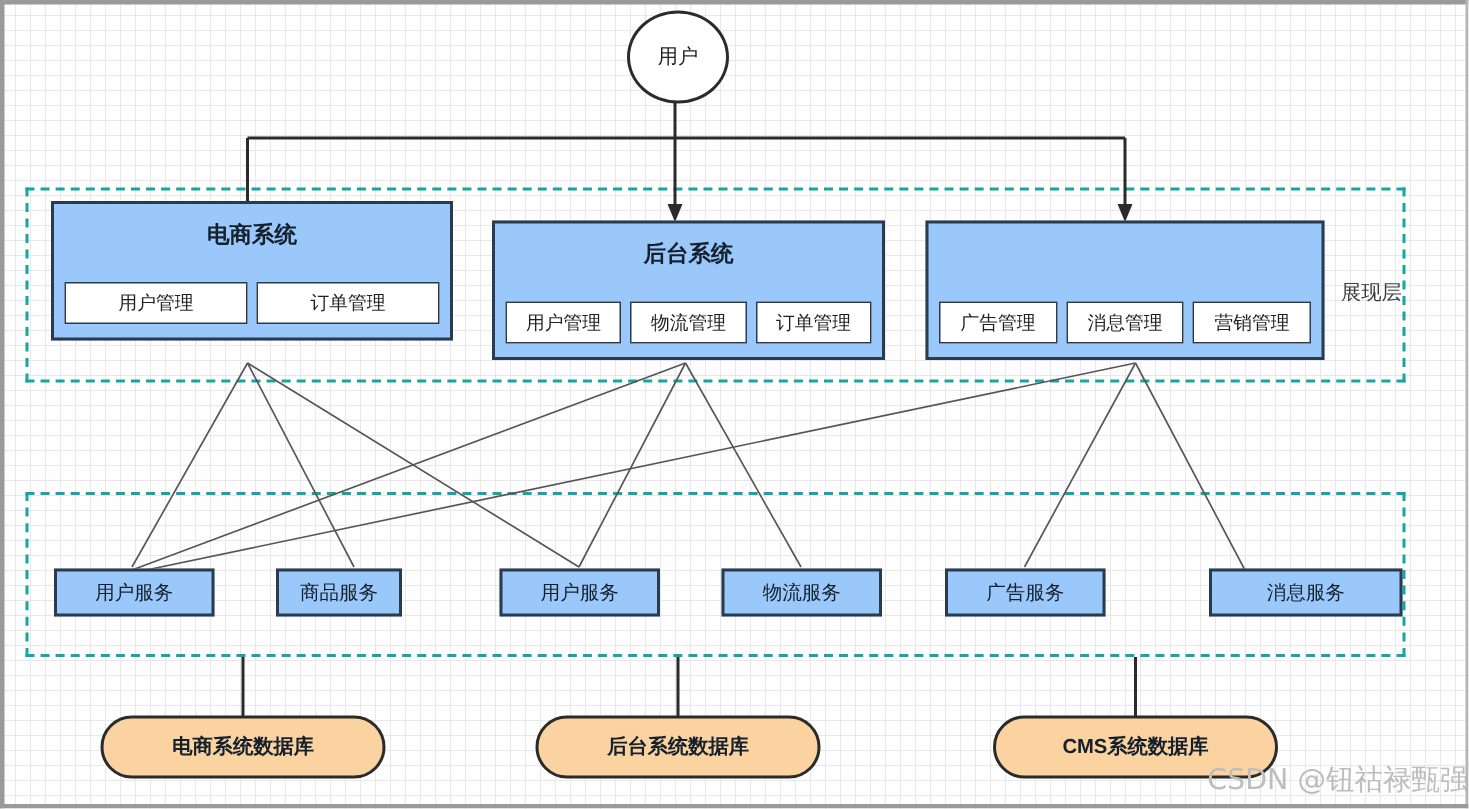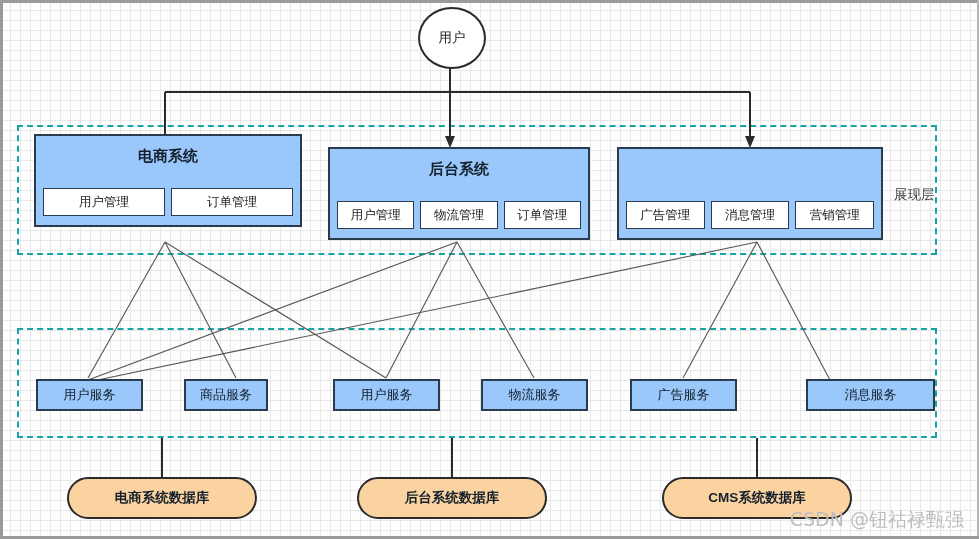--- a/index.html
+++ b/index.html
@@ -96,21 +96,21 @@
     border:2.5px solid #2b2b2b;
     border-radius:22px;
     box-sizing:border-box;
     display:flex;align-items:center;justify-content:center;
     font-size:13.5px;font-weight:bold;color:#14202c;
     z-index:10;
   }
 
   #watermark{
     position:absolute;
-    right:15px;bottom:6px;
+    right:0;bottom:6px;
     font-size:19px;
     color:#bdbdbd;
     white-space:nowrap;
     z-index:30;
     font-family:"DejaVu Sans",sans-serif;
   }
 </style>
 </head>
 <body>
 

